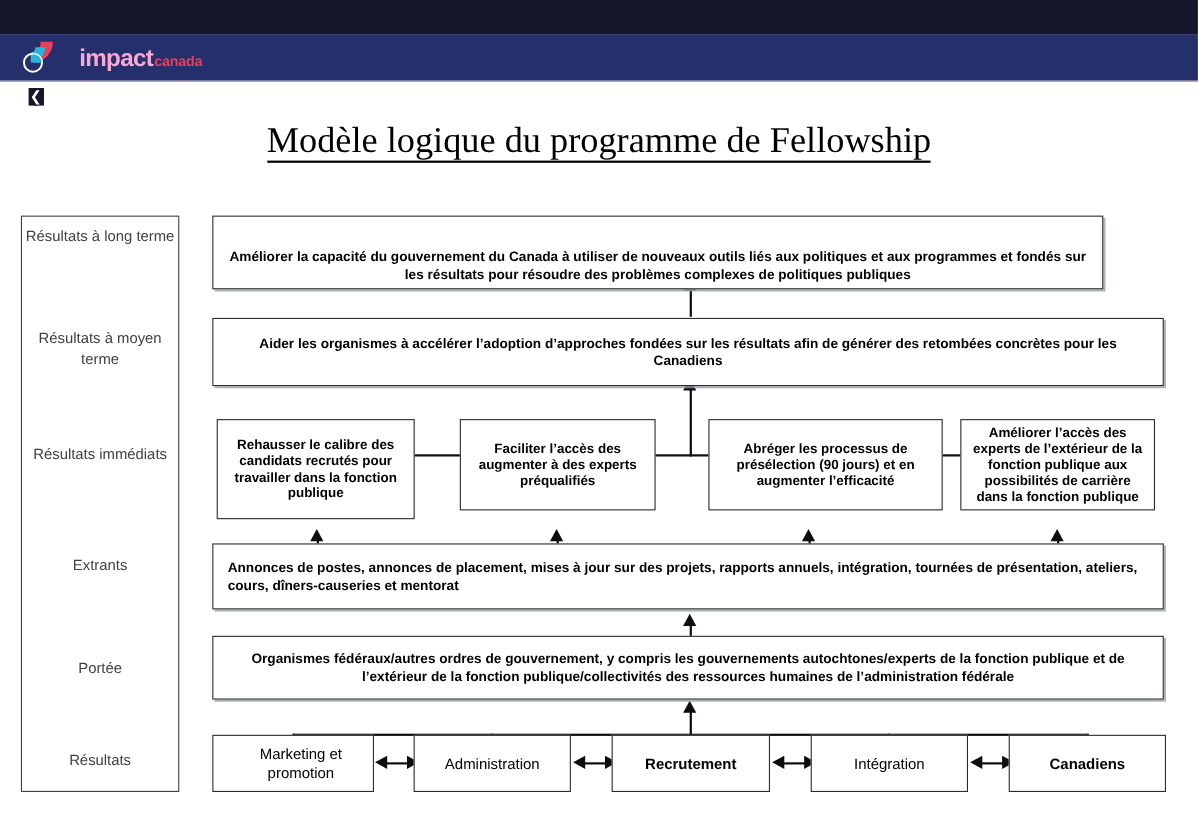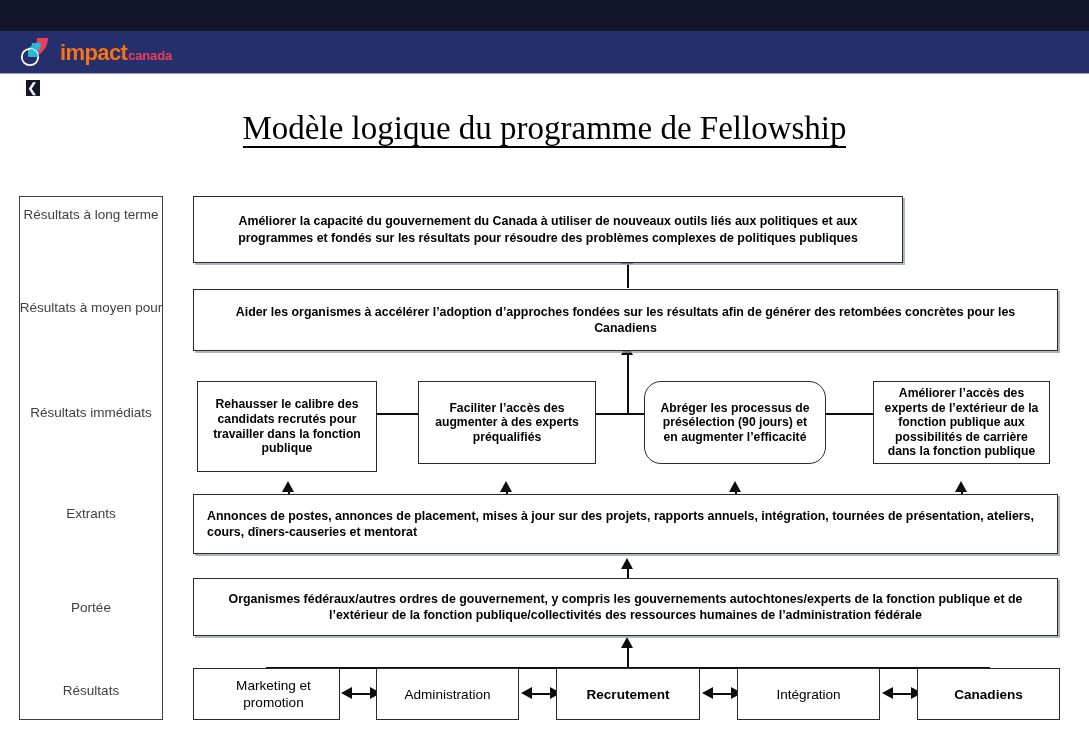--- a/index.html
+++ b/index.html
@@ -79,24 +79,25 @@
   }
   .impact-word {
     position: absolute;
     left: 60px; top: 9px;
     height: 26px;
     display: flex;
     align-items: baseline;
     gap: 0px;
   }
   .impact-word .w1 {
-    color: #f97316;
+    color: #f9a8d4;
     font-size: 22px;
     font-weight: 700;
     letter-spacing: -0.6px;
+    margin-left: 12px;
   }
   .impact-word .w2 {
     color: #e8405a;
     font-size: 13px;
     font-weight: 600;
     letter-spacing: -0.2px;
     margin-left: 1px;
   }
 
   
@@ -243,21 +244,21 @@
     <span class="w2">canada</span>
   </div>
 </div>
 
 <div class="page-title">
   <span>Modèle logique du programme de Fellowship</span>
 </div>
 
 <div class="stage-panel"></div>
 <div class="stage-label" style="top:205px;">Résultats à long terme</div>
-<div class="stage-label" style="top:298px;">Résultats à moyen pour</div>
+<div class="stage-label" style="top:298px;">Résultats à moyen terme</div>
 <div class="stage-label" style="top:403px;">Résultats immédiats</div>
 <div class="stage-label" style="top:504px;">Extrants</div>
 <div class="stage-label" style="top:598px;">Portée</div>
 <div class="stage-label" style="top:681px;">Résultats</div>
 
 <div class="vline" style="left:627px; top:262px; height:26px;"></div>
 <div class="arrow-up" style="left:621px; top:253px;"></div>
 
 <div class="arrow-up" style="left:621px; top:344px;"></div>
 <div class="vline" style="left:627px; top:353px; height:62px;"></div>
@@ -299,35 +300,35 @@
 <div class="arrow-right" style="left:550px; top:687px;"></div>
 
 <div class="arrow-left" style="left:702px; top:687px;"></div>
 <div class="hline" style="left:711px; top:693px; width:24px;"></div>
 <div class="arrow-right" style="left:731px; top:687px;"></div>
 
 <div class="arrow-left" style="left:882px; top:687px;"></div>
 <div class="hline" style="left:891px; top:693px; width:24px;"></div>
 <div class="arrow-right" style="left:911px; top:687px;"></div>
 
-<div class="box box-wide shadowed" style="left:193px; top:196px; width:710px; height:67px;">
+<div class="box box-wide shadowed" style="left:193px; top:196px; width:810px; height:67px;align-items:flex-end;">
   <span>Améliorer la capacité du gouvernement du Canada à utiliser de nouveaux outils liés aux politiques et aux programmes et fondés sur les résultats pour résoudre des problèmes complexes de politiques publiques</span>
 </div>
 
 <div class="box box-wide shadowed" style="left:193px; top:289px; width:865px; height:62px;">
   <span>Aider les organismes à accélérer l’adoption d’approches fondées sur les résultats afin de générer des retombées concrètes pour les Canadiens</span>
 </div>
 
 <div class="box box-imm" style="left:197px; top:381px; width:180px; height:91px;">
   <span>Rehausser le calibre des candidats recrutés pour travailler dans la fonction publique</span>
 </div>
 <div class="box box-imm" style="left:418px; top:381px; width:178px; height:83px;">
   <span>Faciliter l’accès des augmenter à des experts préqualifiés</span>
 </div>
-<div class="box box-imm" style="left:644px; top:381px; width:182px; height:83px;border-radius:17px;">
+<div class="box box-imm" style="left:644px; top:381px; width:213px; height:83px;">
   <span>Abréger les processus de présélection (90 jours) et en augmenter l’efficacité</span>
 </div>
 <div class="box box-imm" style="left:873px; top:381px; width:177px; height:83px;">
   <span>Améliorer l’accès des experts de l’extérieur de la fonction publique aux possibilités de carrière dans la fonction publique</span>
 </div>
 
 <div class="box box-wide left shadowed" style="left:193px; top:494px; width:865px; height:60px;">
   <span>Annonces de postes, annonces de placement, mises à jour sur des projets, rapports annuels, intégration, tournées de présentation, ateliers, cours, dîners-causeries et mentorat</span>
 </div>
 

